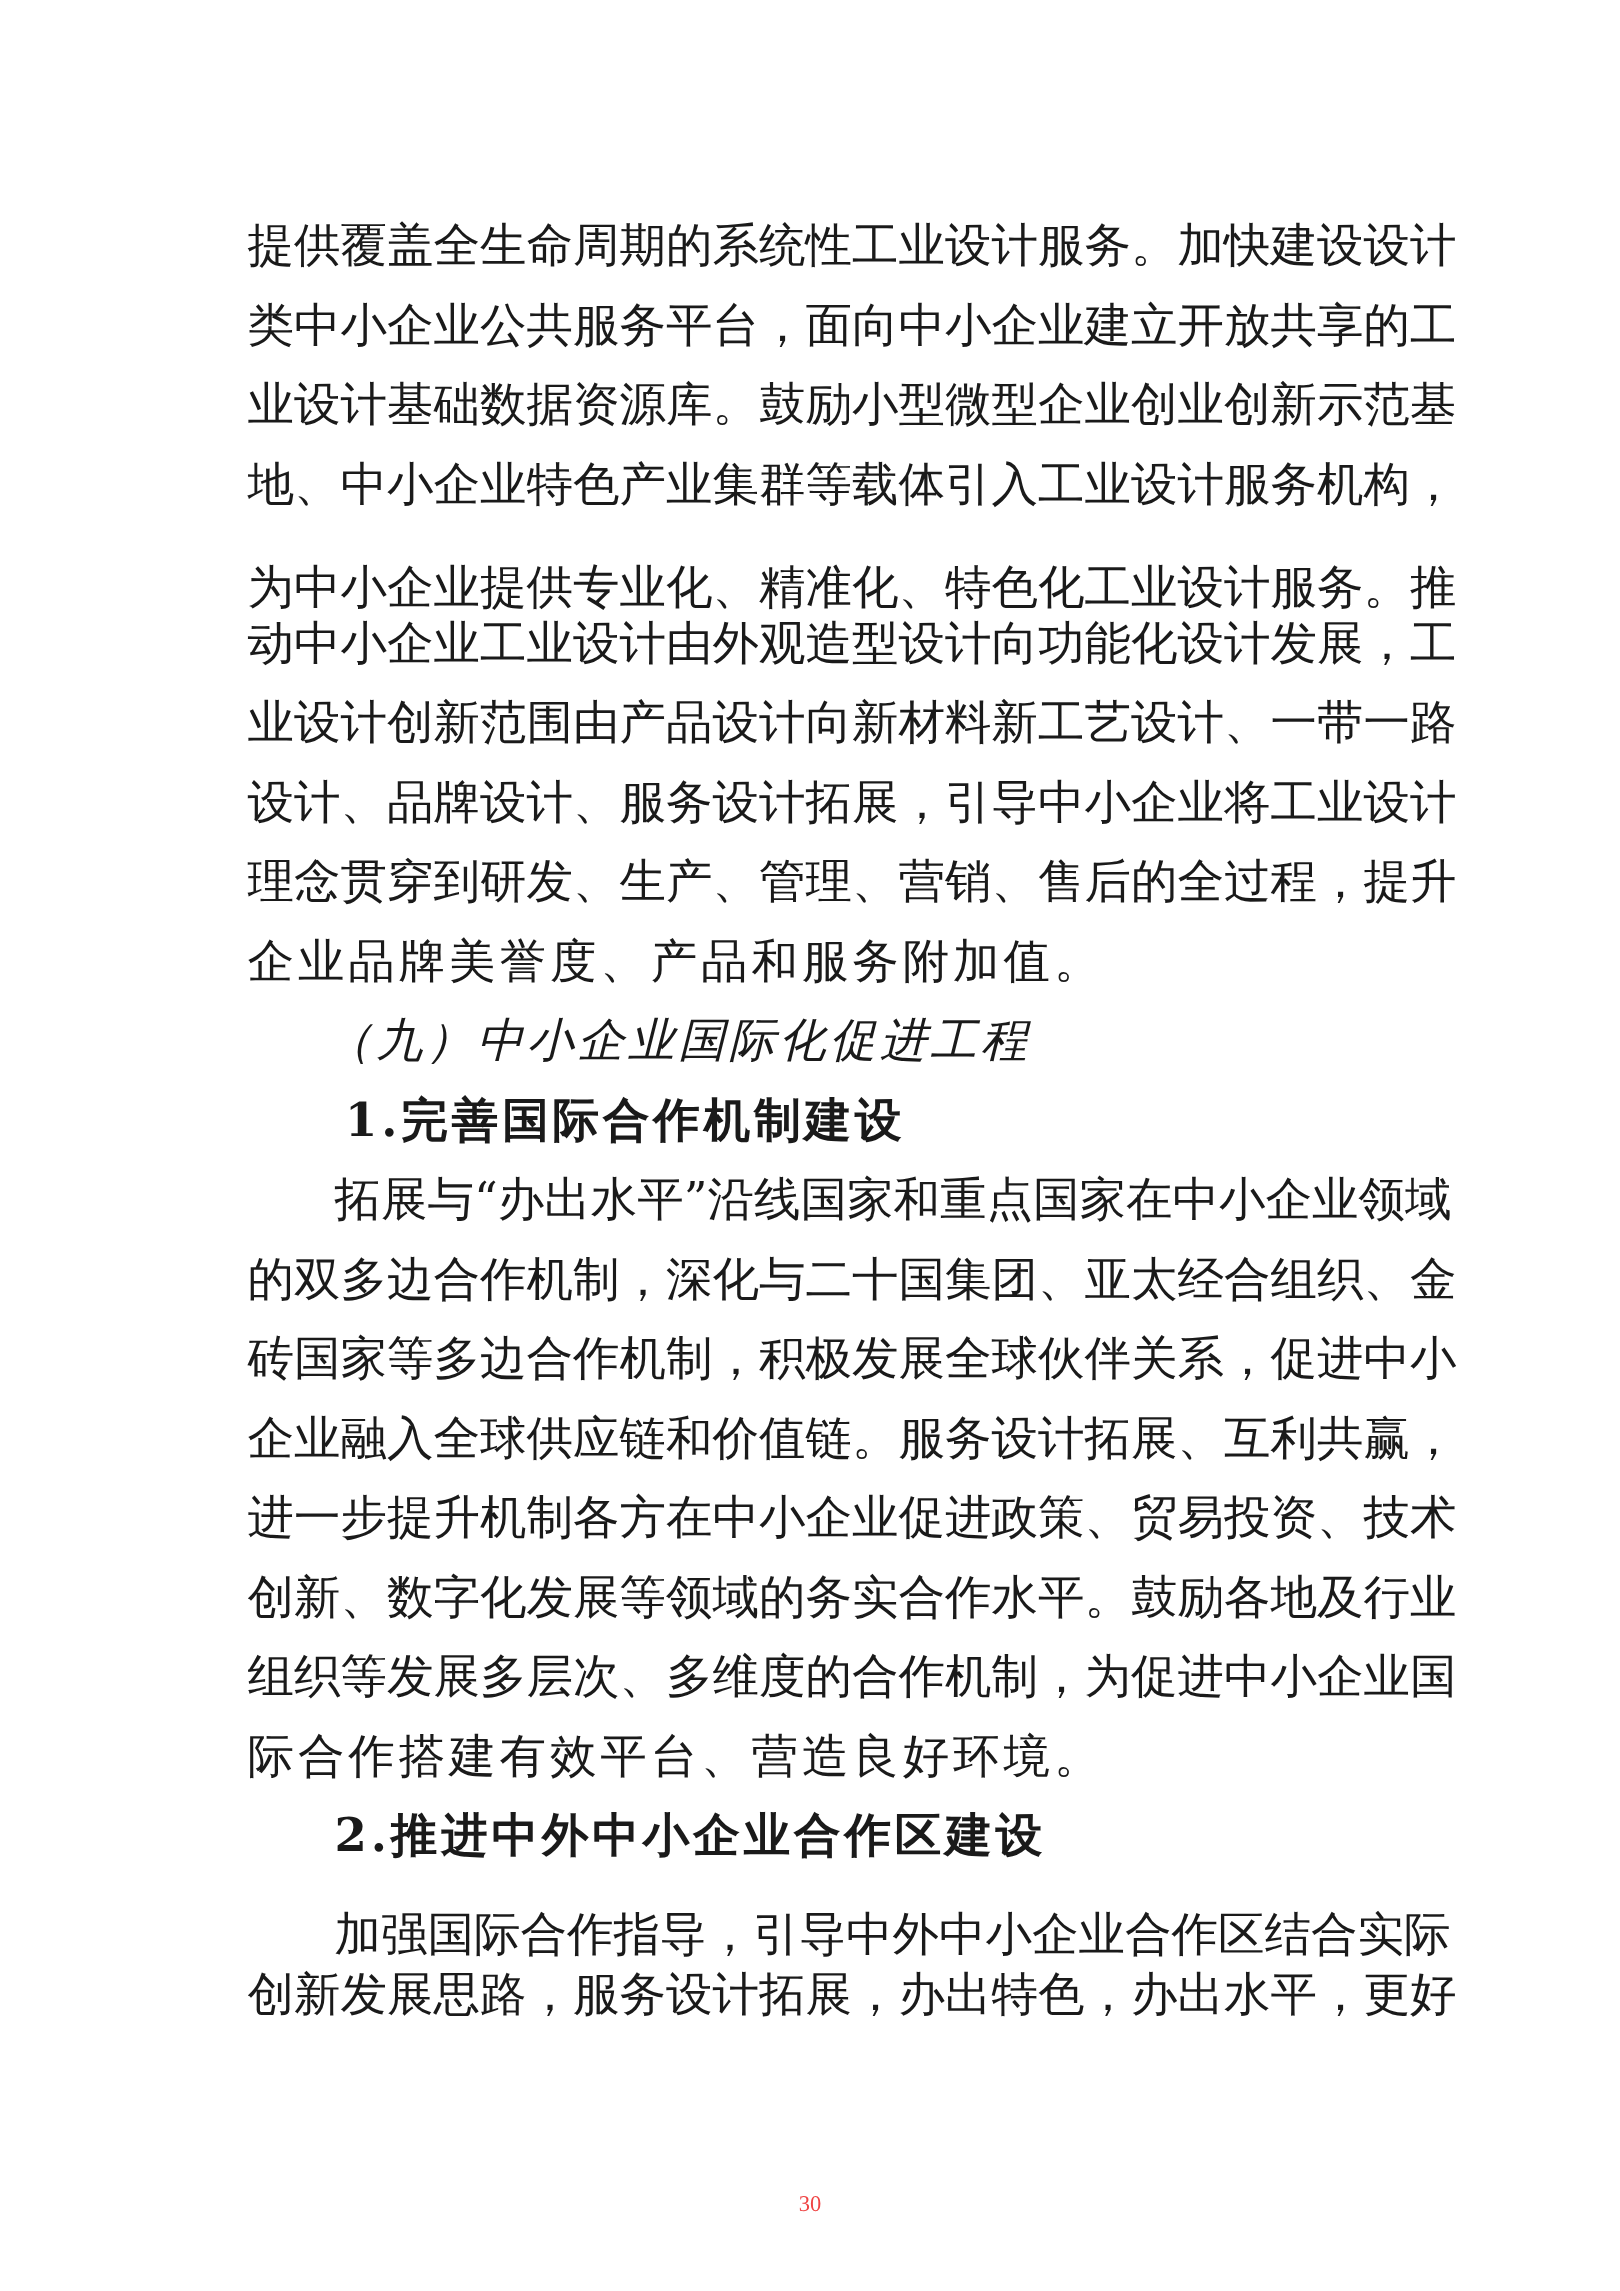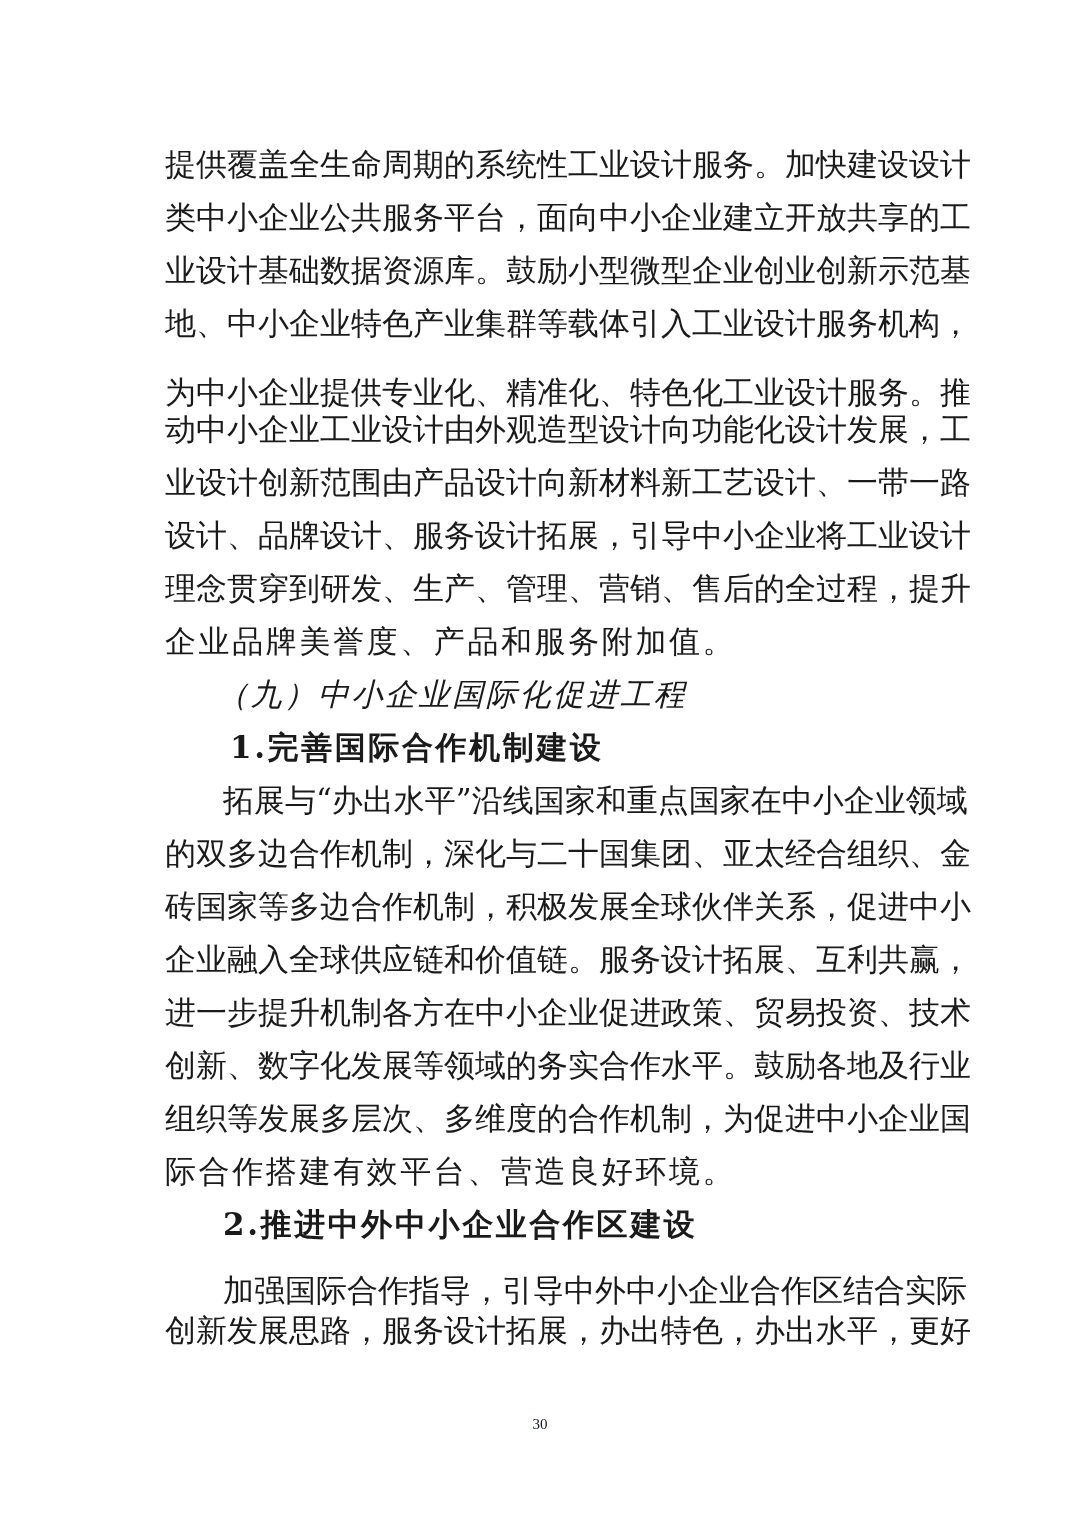--- a/index.html
+++ b/index.html
@@ -36,25 +36,25 @@
       text-align-last: justify;
       letter-spacing: 0;
     }
     .indent { left: 58px; }
     .indent.justify { width: 694px; }
     .bold { font-weight: bold; }
     .page-number {
       position: absolute;
       left: 0;
       width: 1080px;
-      top: 1416px;
+      top: 1462px;
       text-align: center;
       font-size: 15px;
       font-family: "Liberation Serif", serif;
-      color: #0f172a;
+      color: #ef4444;
     }
   </style>
 </head>
 <body>
 
 <div class="page">
   <div class="line justify" style="top:0px">提供覆盖全生命周期的系统性工业设计服务。加快建设设计</div>
   <div class="line justify" style="top:53px">类中小企业公共服务平台，面向中小企业建立开放共享的工</div>
   <div class="line justify" style="top:106px">业设计基础数据资源库。鼓励小型微型企业创业创新示范基</div>
   <div class="line justify" style="top:159px">地、中小企业特色产业集群等载体引入工业设计服务机构，</div>

